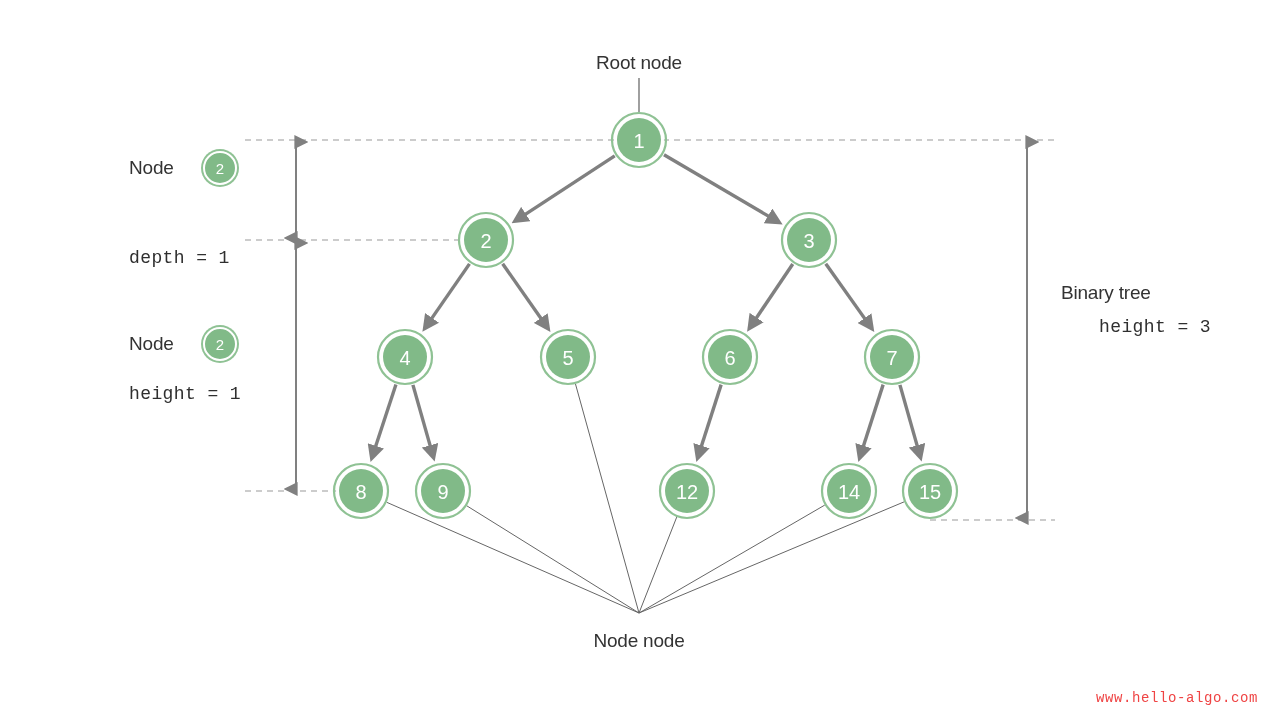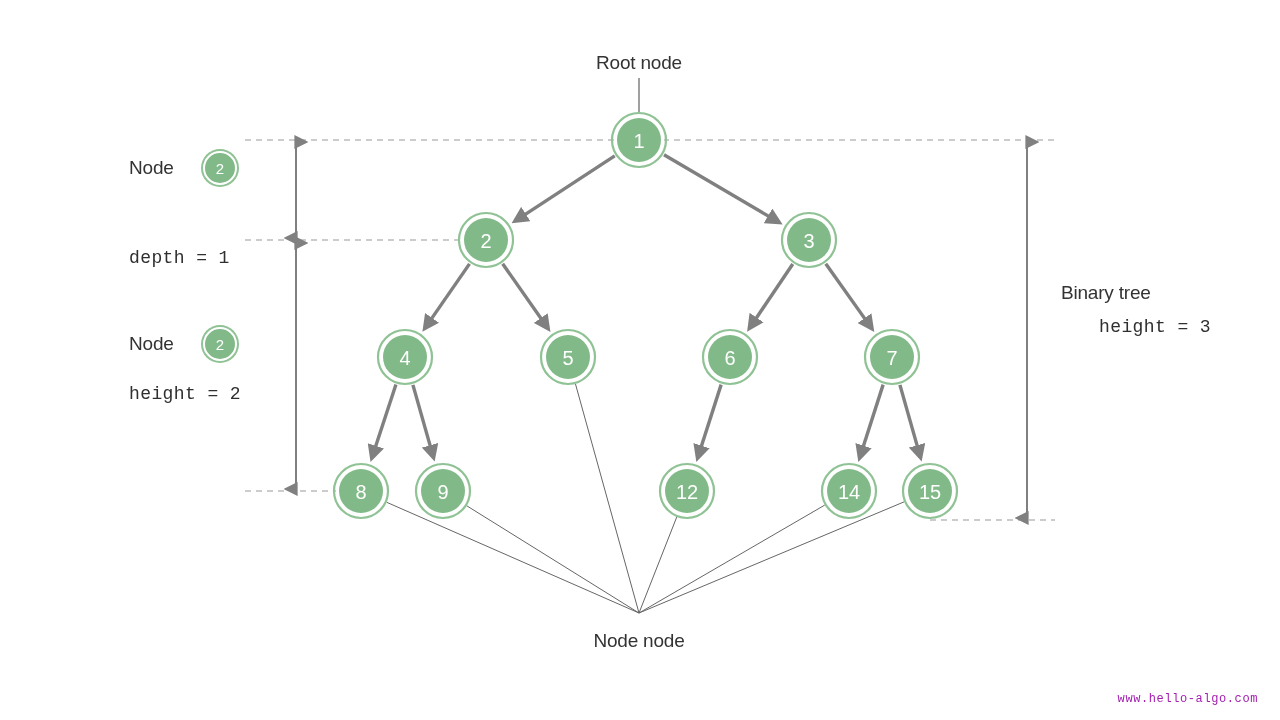--- a/index.html
+++ b/index.html
@@ -59,22 +59,22 @@
     justify-content: center;
     box-sizing: border-box;
   }
 
   
   #watermark {
     position: absolute;
     right: 22px;
     bottom: 14px;
     font-family: "Liberation Mono", monospace;
-    font-size: 12px;
-    color: #a21caf;
+    font-size: 14px;
+    color: #ef4444;
     letter-spacing: 0.6px;
   }
 
   
   .node-ring { fill: none; stroke: #8fc294; stroke-width: 2.2; }
   .node-gap  { fill: #ffffff; }
   .node-body { fill: #81ba88; }
   .node-text {
     fill: #ffffff;
     font-family: "Liberation Sans", sans-serif;
@@ -236,18 +236,18 @@
 <div class="lbl lbl-bold center-anchor" style="left:639px; top:52px;">Root node</div>
 
 <div class="lbl lbl-bold center-anchor" style="left:639px; top:630px;">Node node</div>
 
 <div class="lbl lbl-bold" style="left:129px; top:157px;">Node</div>
 <div class="badge" style="left:203px; top:151px;">2</div>
 <div class="lbl lbl-mono" style="left:129px; top:208px;margin-top:40px;">depth = 1</div>
 
 <div class="lbl lbl-bold" style="left:129px; top:333px;">Node</div>
 <div class="badge" style="left:203px; top:327px;">2</div>
-<div class="lbl lbl-mono" style="left:129px; top:384px;">height = 2</div>
+<div class="lbl lbl-mono" style="left:129px; top:384px;">height = 1</div>
 
 <div class="lbl lbl-bold" style="left:1061px; top:282px;">Binary tree</div>
 <div class="lbl lbl-mono" style="left:1061px; top:317px;margin-left:38px;">height = 3</div>
 
 <div id="watermark">www.hello-algo.com</div>
 
 </body></html>

